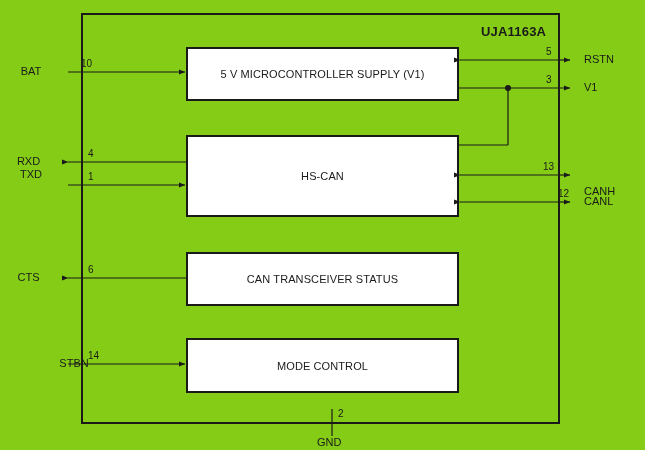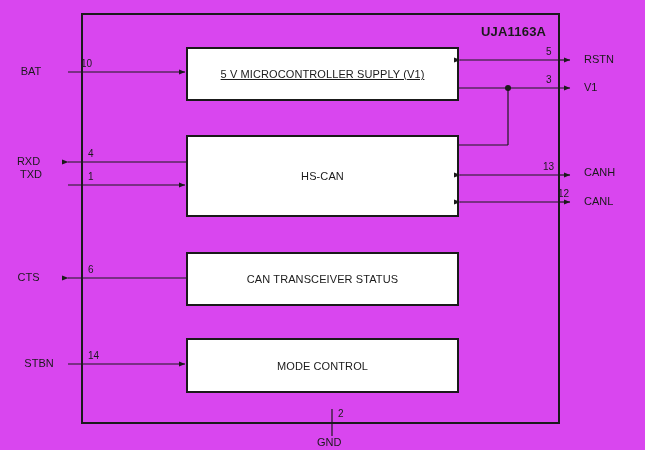--- a/index.html
+++ b/index.html
@@ -1,20 +1,20 @@
 <!DOCTYPE html>
 <html><head>
 <meta charset="utf-8">
 <title>UJA1163A Block Diagram</title>
 <style>
   html,body{margin:0;padding:0;background:#ffffff;}
   #stage{
     position:relative;
     width:645px;height:450px;
-    background:#d946ef;
+    background:#84cc16;
     font-family:"Liberation Sans", sans-serif;
     overflow:hidden;
   }
   #stage svg{position:absolute;left:0;top:0;width:645px;height:463px;}
 
   
   .txt{position:absolute;white-space:nowrap;color:#1a1a1a;font-size:11px;line-height:1;}
   .chip-title{
     font-size:13px;font-weight:bold;color:#1a1a1a;
     letter-spacing:.2px;
@@ -74,40 +74,40 @@
     <line x1="559" y1="175" x2="570" y2="175" stroke="#1a1a1a" stroke-width="1.2" marker-end="url(#arrR)"></line>
 
     <line x1="560" y1="202" x2="460" y2="202" stroke="#1a1a1a" stroke-width="1.2" marker-end="url(#arrL)"></line>
     <line x1="559" y1="202" x2="570" y2="202" stroke="#1a1a1a" stroke-width="1.2" marker-end="url(#arrR)"></line>
 
     <line x1="332" y1="409" x2="332" y2="436" stroke="#1a1a1a" stroke-width="1.2"></line>
   </svg>
 
   <div class="txt chip-title" style="left:481px;top:25px;">UJA1163A</div>
 
-  <div class="block-label" style="left:187px;top:48px;width:271px;height:52px;text-decoration:underline;">5 V MICROCONTROLLER SUPPLY (V1)</div>
+  <div class="block-label" style="left:187px;top:48px;width:271px;height:52px;">5 V MICROCONTROLLER SUPPLY (V1)</div>
   <div class="block-label" style="left:187px;top:136px;width:271px;height:80px;border-radius:18px;">HS-CAN</div>
   <div class="block-label" style="left:187px;top:339px;width:271px;height:53px;">MODE CONTROL</div>
   <div class="block-label" style="left:187px;top:253px;width:271px;height:52px;">CAN TRANSCEIVER STATUS</div>
 
   <div class="txt pin-label-left" style="left:0;top:66px;width:62px;">BAT</div>
   <div class="txt pin-label-left" style="left:0;top:156px;width:57px;">RXD</div>
   <div class="txt pin-label-left" style="left:0;top:169px;width:62px;">TXD</div>
   <div class="txt pin-label-left" style="left:0;top:272px;width:57px;">CTS</div>
-  <div class="txt pin-label-left" style="left:8px;top:358px;width:62px;">STBN</div>
+  <div class="txt pin-label-left" style="left:0;top:358px;width:62px;padding-left:43px;">STBN</div>
 
   <div class="txt pin-num" style="left:81px;top:59px;">10</div>
   <div class="txt pin-num" style="left:88px;top:149px;">4</div>
   <div class="txt pin-num" style="left:88px;top:172px;">1</div>
   <div class="txt pin-num" style="left:88px;top:265px;">6</div>
   <div class="txt pin-num" style="left:88px;top:351px;">14</div>
 
   <div class="txt pin-label-right" style="left:576px;top:54px;">RSTN</div>
   <div class="txt pin-label-right" style="left:576px;top:82px;">V1</div>
-  <div class="txt pin-label-right" style="left:576px;top:167px;">CANH</div>
+  <div class="txt pin-label-right" style="left:576px;top:186px;">CANH</div>
   <div class="txt pin-label-right" style="left:576px;top:196px;">CANL</div>
 
   <div class="txt pin-num" style="left:546px;top:47px;">5</div>
   <div class="txt pin-num" style="left:546px;top:75px;">3</div>
   <div class="txt pin-num" style="left:543px;top:162px;">13</div>
   <div class="txt pin-num" style="left:558px;top:189px;">12</div>
 
   <div class="txt pin-num" style="left:338px;top:409px;">2</div>
   <div class="txt" style="left:317px;top:437px;">GND</div>
 

